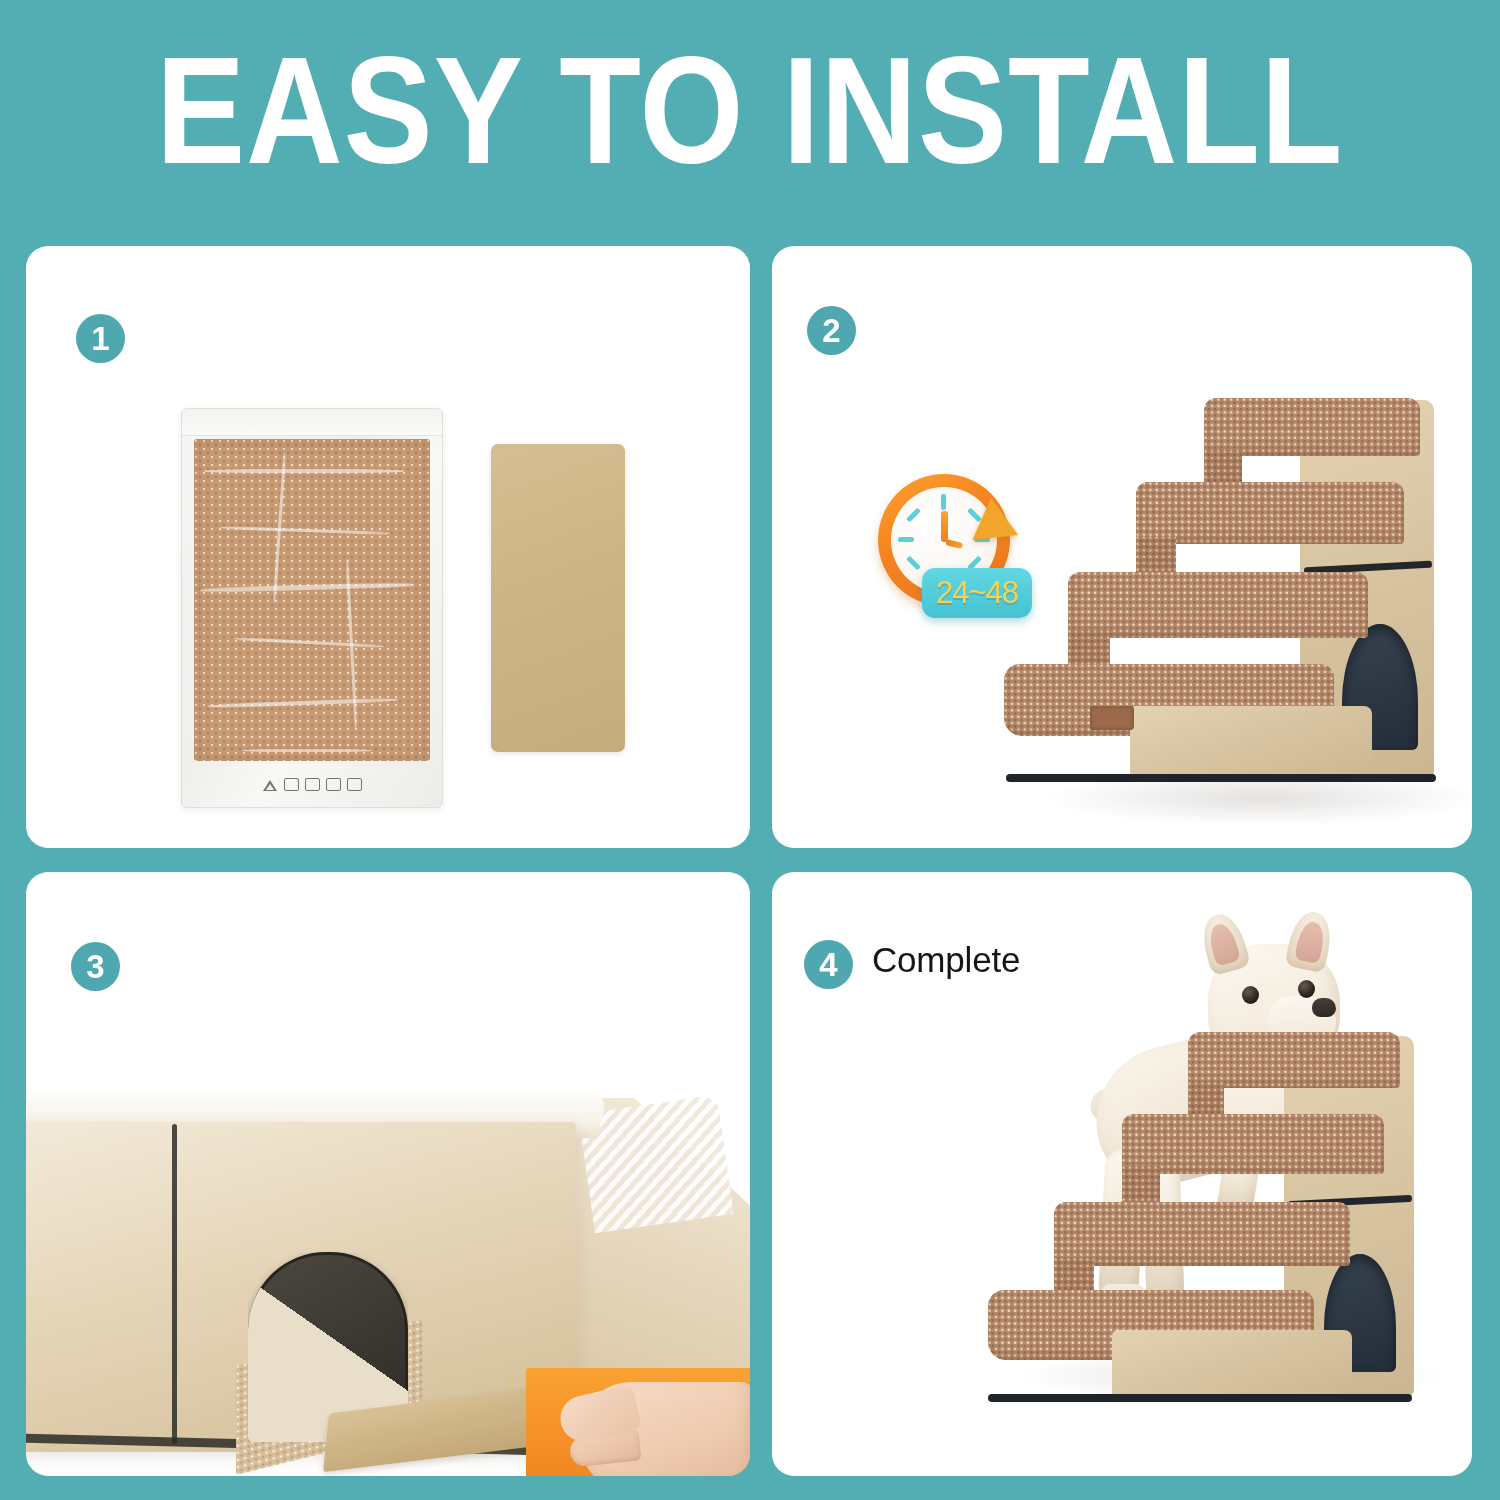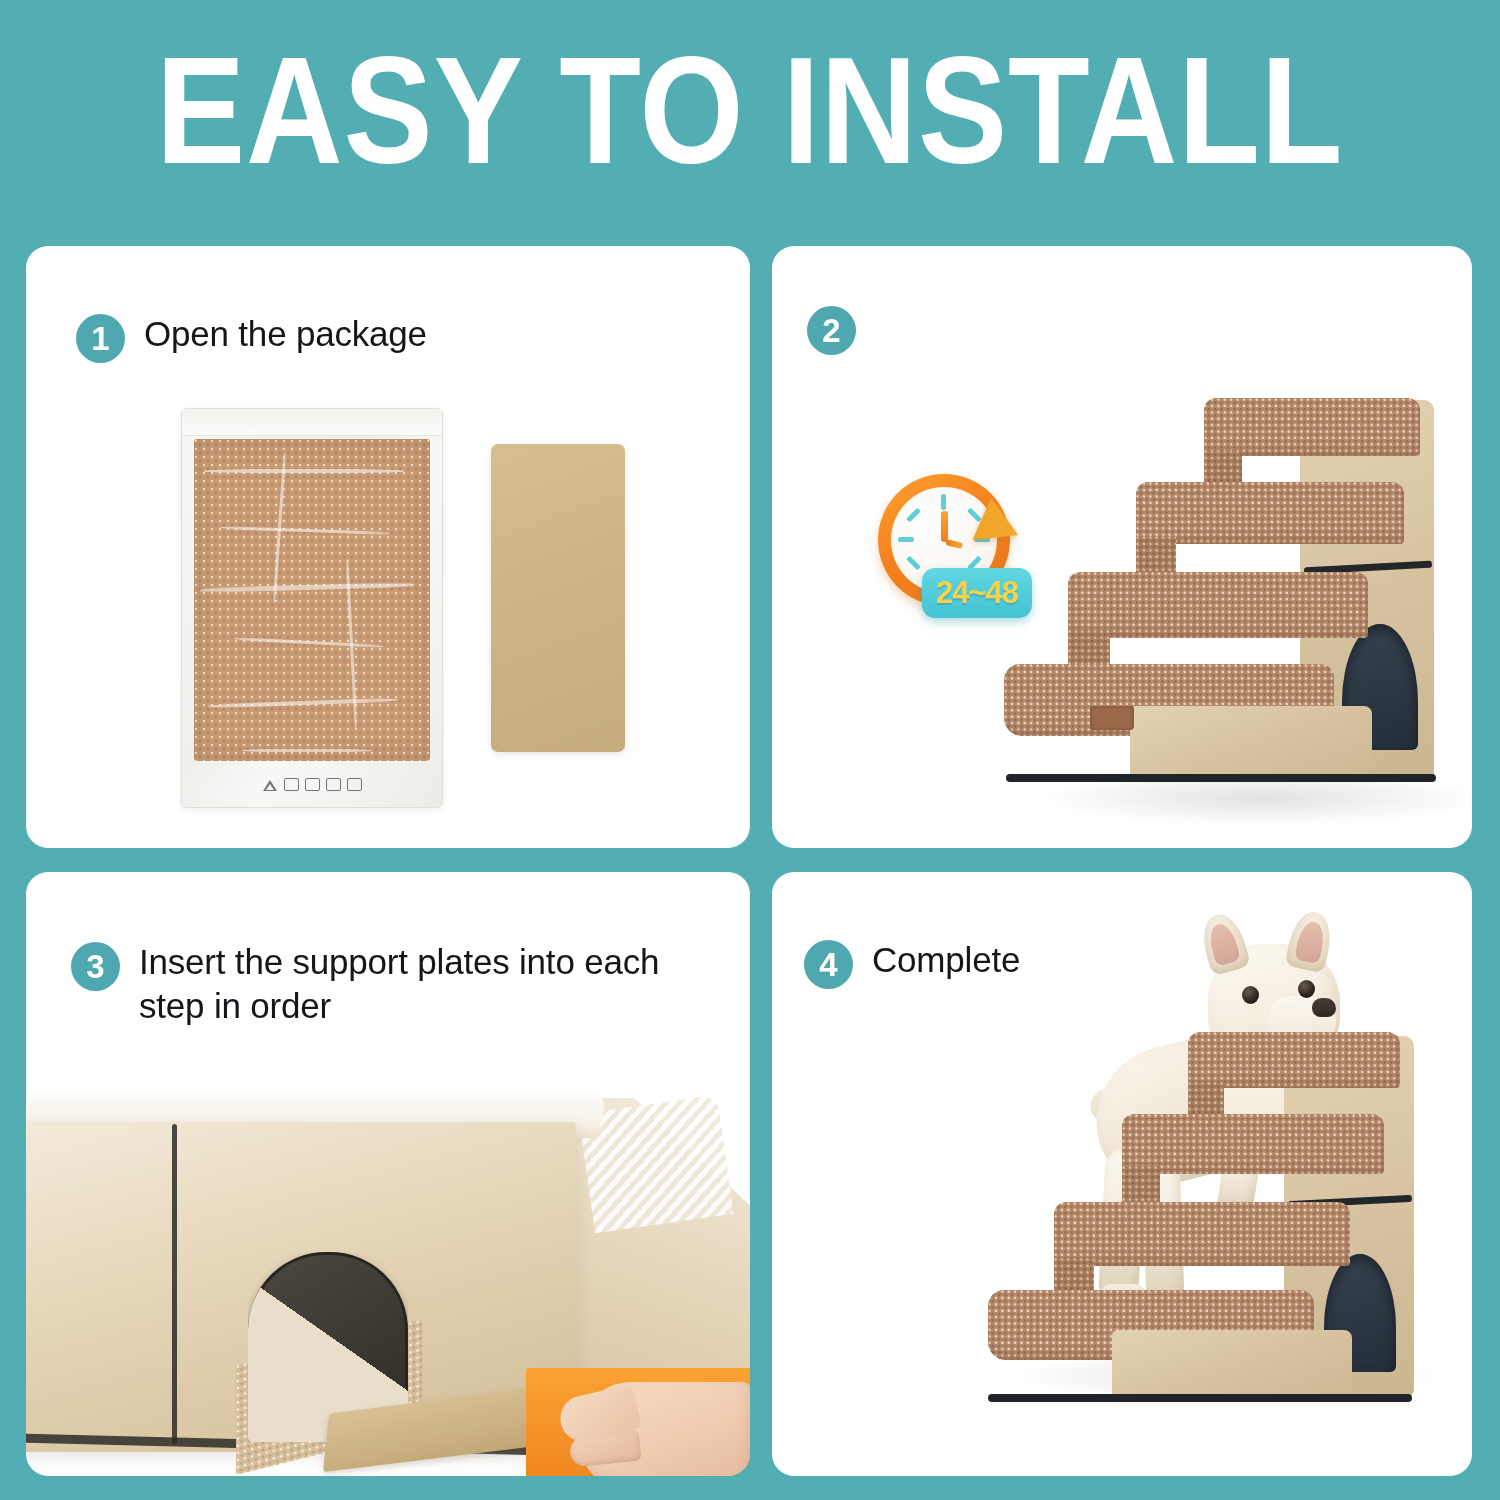--- a/index.html
+++ b/index.html
@@ -178,21 +178,21 @@
     filter:drop-shadow(1px 3px 3px rgba(190,110,20,0.35));
     transform:rotate(24deg);
   }
   .badge2448{
     position:absolute; left:50px; top:100px;
     background:linear-gradient(180deg,#62D7E2,#44C3D2);
     border-radius:13px;
     padding:9px 14px 10px;
     color:#F7D34B;
     font-size:31px;
-    font-weight:bold;
+    font-weight:normal;
     letter-spacing:-1px;
     line-height:1;
     box-shadow:0 4px 8px rgba(40,150,170,0.35);
     text-shadow:0 2px 0 rgba(70,120,140,0.35);
   }
 
   
   .stairs{ position:absolute; }
   .s-side{
     position:absolute;
@@ -413,21 +413,20 @@
 
 <div class="title-bar">
   <div class="title">EASY TO INSTALL</div>
 </div>
 
 <div class="grid">
 
   <div class="card c1">
     <div class="step-head">
       <div class="badge">1</div>
-      <div class="step-text">Open the package</div>
     </div>
 
     <div class="art1">
       <div class="bag">
         <div class="foam-block"></div>
         <div class="crease" style="left:22px;top:60px;width:200px;height:4px;"></div>
         <div class="crease" style="left:38px;top:120px;width:170px;height:3px;transform:rotate(2deg);"></div>
         <div class="crease" style="left:18px;top:176px;width:214px;height:5px;transform:rotate(-1.5deg);"></div>
         <div class="crease" style="left:52px;top:232px;width:150px;height:3px;transform:rotate(3deg);"></div>
         <div class="crease" style="left:26px;top:292px;width:190px;height:4px;transform:rotate(-2deg);"></div>
@@ -494,21 +493,20 @@
         <div class="s-side" style="left:118px;top:330px;width:242px;height:76px;border-radius:6px 8px 10px 10px;"></div>
         <div class="s-base" style="left:-6px;top:398px;width:430px;height:8px;"></div>
         <div class="s-logo" style="left:78px;top:330px;width:44px;height:24px;"></div>
       </div>
     </div>
   </div>
 
   <div class="card c3">
     <div class="step-head">
       <div class="badge">3</div>
-      <div class="step-text">Insert the support plates into each step in order</div>
     </div>
 
     <div class="art3">
       <div class="box3-slope"></div>
       <div class="box3-edge-foam"></div>
       <div class="box3-top"></div>
       <div class="box3"></div>
       <div class="box3-rim" style="left:-6px;top:568px;width:520px;height:9px;transform:rotate(1.4deg);"></div>
       <div class="box3-rim" style="left:146px;top:252px;width:5px;height:320px;"></div>
 

